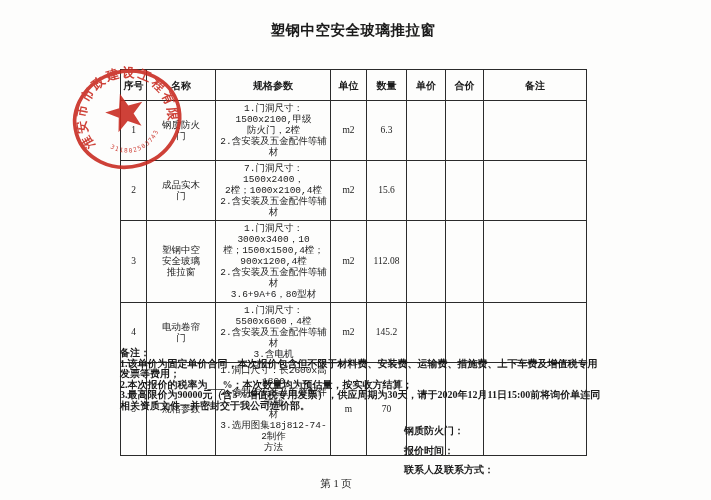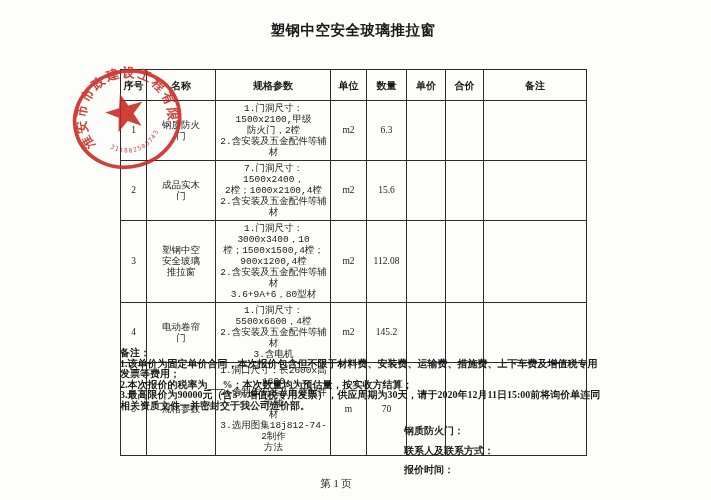--- a/index.html
+++ b/index.html
@@ -146,22 +146,22 @@
       <div>备注：</div>
       <div>1.该单价为固定单价合同，本次报价包含但不限于材料费、安装费、运输费、措施费、上下车费及增值税专用</div>
       <div>发票等费用；</div>
       <div>2.本次报价的税率为___%；本次数量均为预估量，按实收方结算；</div>
       <div>3.最高限价为90000元（含3%增值税专用发票），供应周期为30天，请于2020年12月11日15:00前将询价单连同</div>
       <div>相关资质文件一并密封交于我公司造价部。</div>
     </div>
 
   <div class="sign">
     <div>钢质防火门：</div>
+    <div>报价时间：</div>
     <div>联系人及联系方式：</div>
-    <div>报价时间：</div>
   </div>
 
   <div class="footer">第 1 页</div>
 
   <svg class="stamp" viewBox="0 0 140 130" xmlns="http://www.w3.org/2000/svg">
     <defs>
       <path id="arcTop" d="M 33.5,80 A 41,41 0 1 1 106.5,80" fill="none"></path>
       <path id="arcBottom" d="M 44.7,83.2 A 33,33 0 0 0 95.3,83.2" fill="none"></path>
     </defs>
     <ellipse cx="70" cy="62" rx="52" ry="47" fill="none" stroke="#c8281e" stroke-width="3.6"></ellipse>

